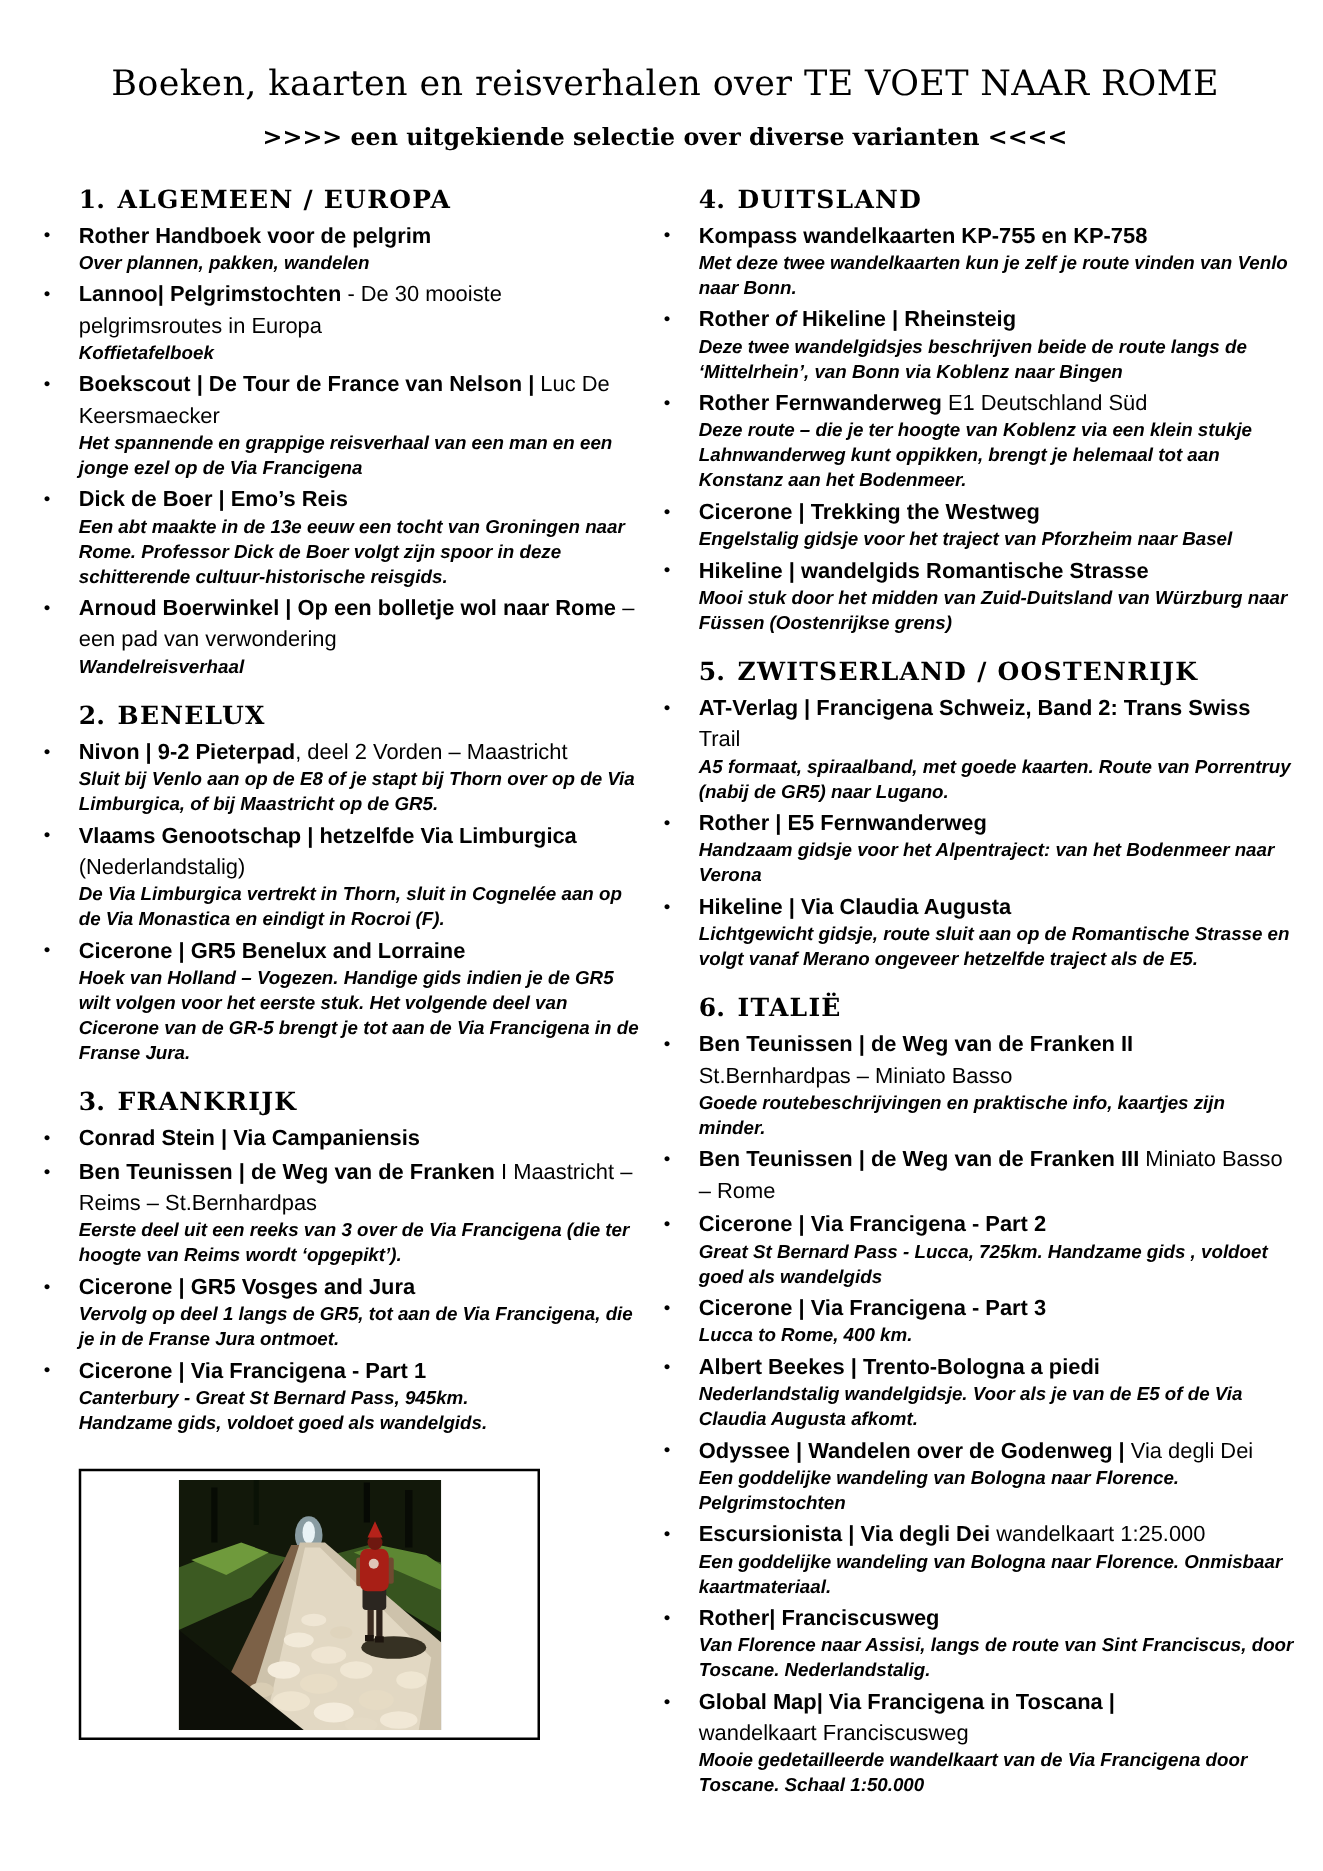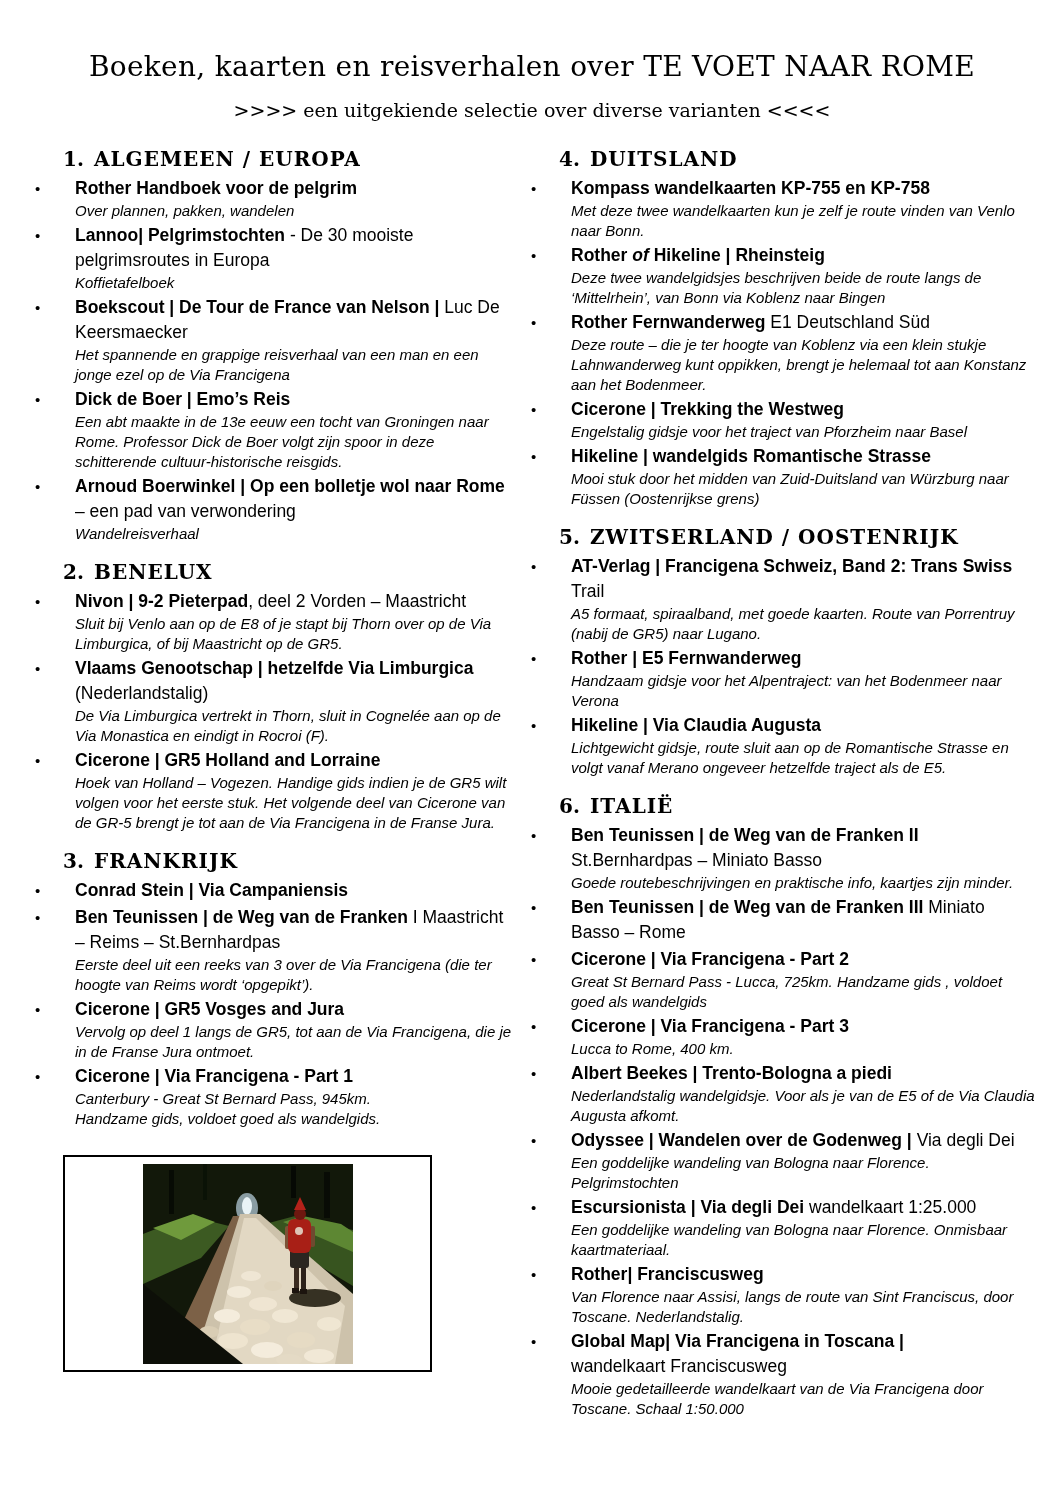--- a/index.html
+++ b/index.html
@@ -12,21 +12,21 @@
   .page { padding:50px 22px 0 28px; box-sizing:border-box; }
   .doc-title {
     font-family:"DejaVu Serif",serif;
     font-weight:normal;
     font-size:28px;
     text-align:center;
     letter-spacing:0.3px;
   }
   .doc-subtitle {
     font-family:"DejaVu Serif",serif;
-    font-weight:normal;
+    font-weight:bold;
     font-size:19px;
     text-align:center;
     margin-top:16px;
   }
   .columns { display:flex; margin-top:26px; align-items:flex-start; }
   .col-left  { width:484px; flex:none; }
   .col-right { width:512px; flex:none; margin-left:12px; }
 
   .section-heading {
     font-family:"DejaVu Serif",serif;
@@ -35,27 +35,27 @@
     letter-spacing:1px;
     margin:16px 0 5px 35px;
     display:flex;
     align-items:baseline;
   }
   .section-heading.first { margin-top:0; }
   .sec-num { width:31px; flex:none; letter-spacing:0; }
   ul.items { list-style:none; margin:0; padding:0; }
   .item { display:flex; margin-bottom:2px; }
   .bullet { width:35px; flex:none; font-size:15px; line-height:25px; padding-left:7px; box-sizing:border-box; }
-  .item-body { flex:1; min-width:0;margin-left:12px; }
+  .item-body { flex:1; min-width:0; }
   .item-title { font-size:17.5px; line-height:25px; font-weight:bold; }
   .item-title .pr  { font-weight:normal; }
   .item-title .pbi { font-style:italic; }
   .item-desc {
     font-size:15px; line-height:20px;
-    font-style:italic; font-weight:normal;
+    font-style:italic; font-weight:bold;
   }
   .photo-frame {
     border:2px solid #000;
     width:369px; height:217px;
     margin:26px 0 0 35px;
     box-sizing:border-box;
     position:relative;
     background:#fff;
   }
   .photo {
@@ -131,21 +131,21 @@
             <li class="item">
               <span class="bullet">•</span>
               <div class="item-body">
                 <div class="item-title"><span class="pb">Vlaams Genootschap | hetzelfde Via Limburgica </span><span class="pr">(Nederlandstalig)</span></div>
                 <div class="item-desc">De Via Limburgica vertrekt in Thorn, sluit in Cognelée aan op de Via Monastica en eindigt in Rocroi (F).</div>
               </div>
             </li>
             <li class="item">
               <span class="bullet">•</span>
               <div class="item-body">
-                <div class="item-title"><span class="pb">Cicerone | GR5 Holland and Lorraine</span></div>
+                <div class="item-title"><span class="pb">Cicerone | GR5 Benelux and Lorraine</span></div>
                 <div class="item-desc">Hoek van Holland – Vogezen. Handige gids indien je de GR5  wilt volgen voor het eerste stuk. Het volgende deel van Cicerone van de GR-5 brengt je tot aan de Via Francigena in de Franse Jura.</div>
               </div>
             </li>
           </ul>
           <div class="section-heading">
             <span class="sec-num">3.</span>
             <span class="sec-title">FRANKRIJK</span>
           </div>
           <ul class="items">
             <li class="item">

